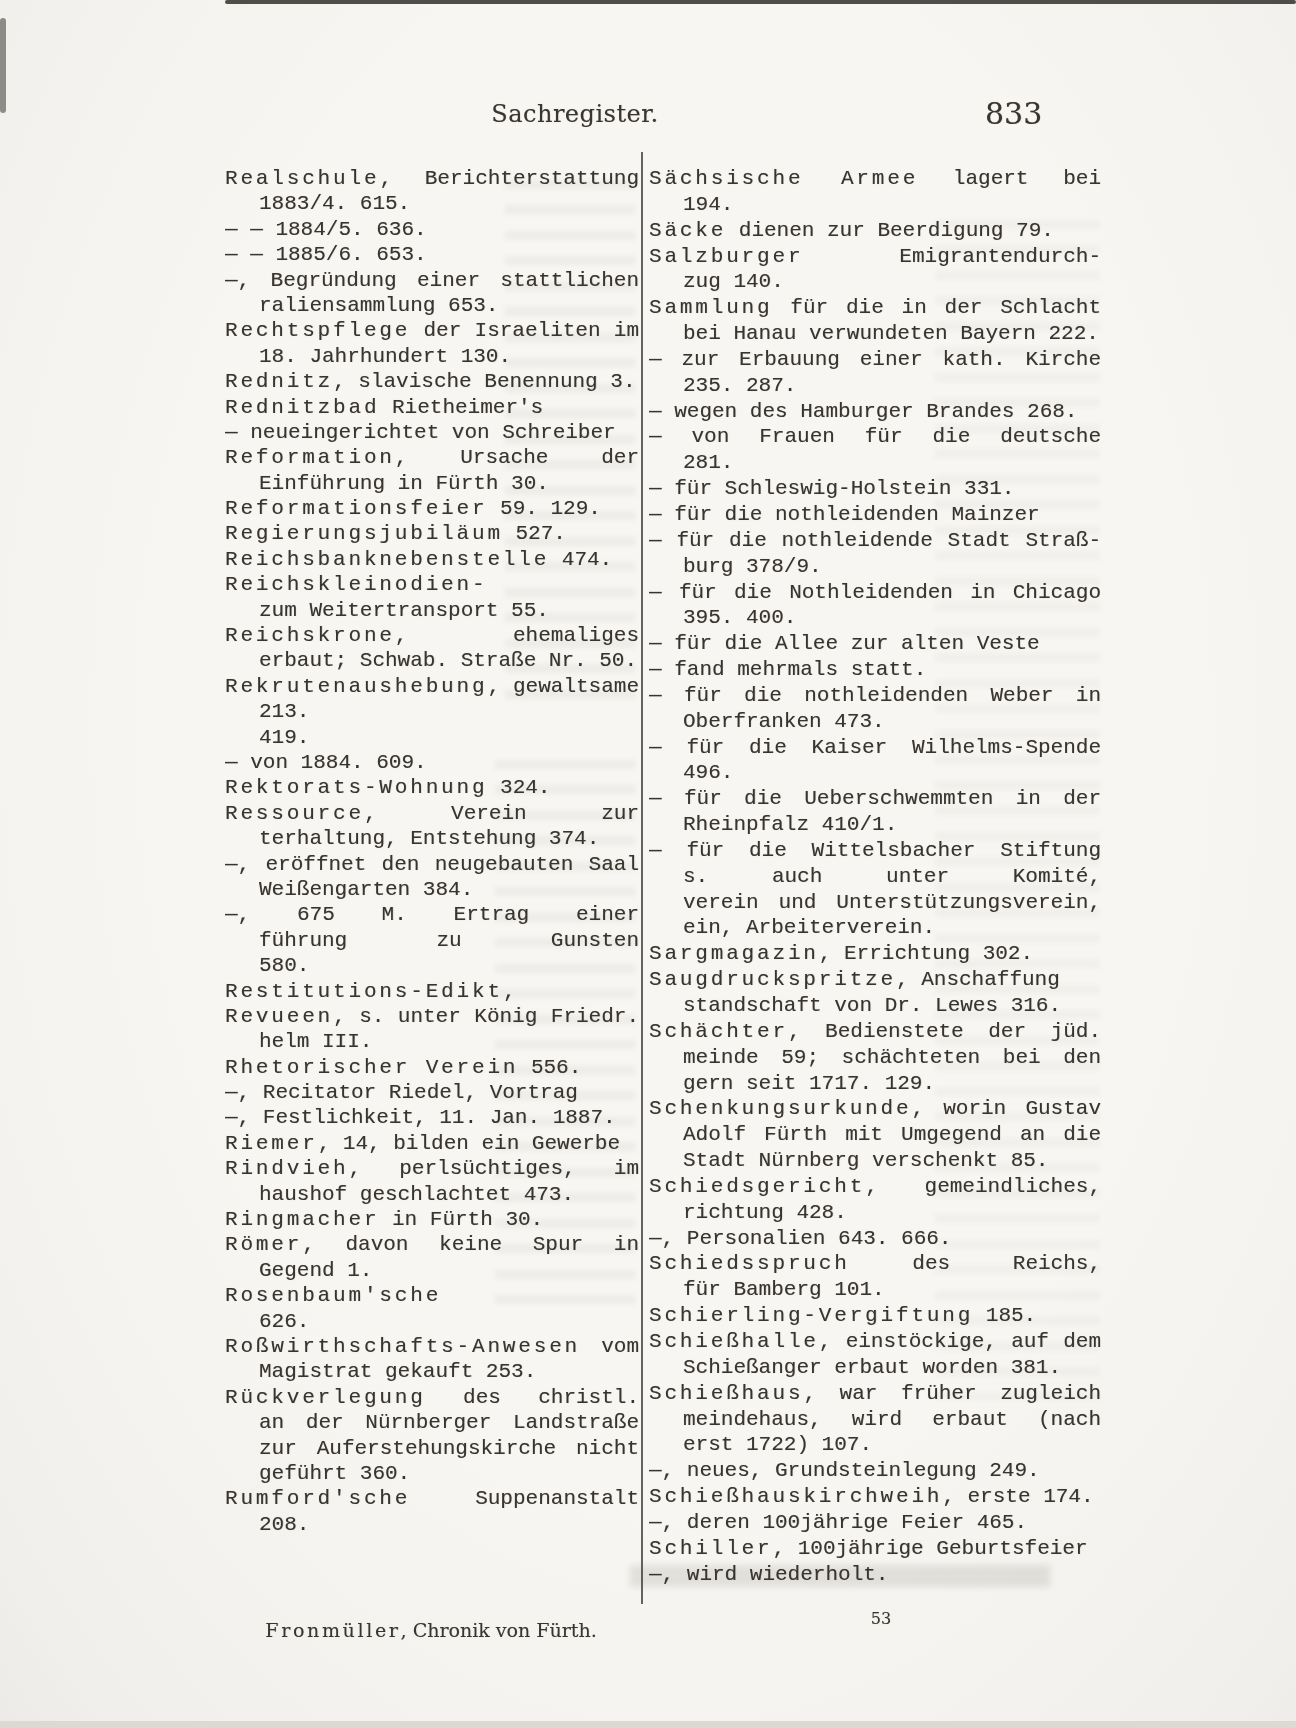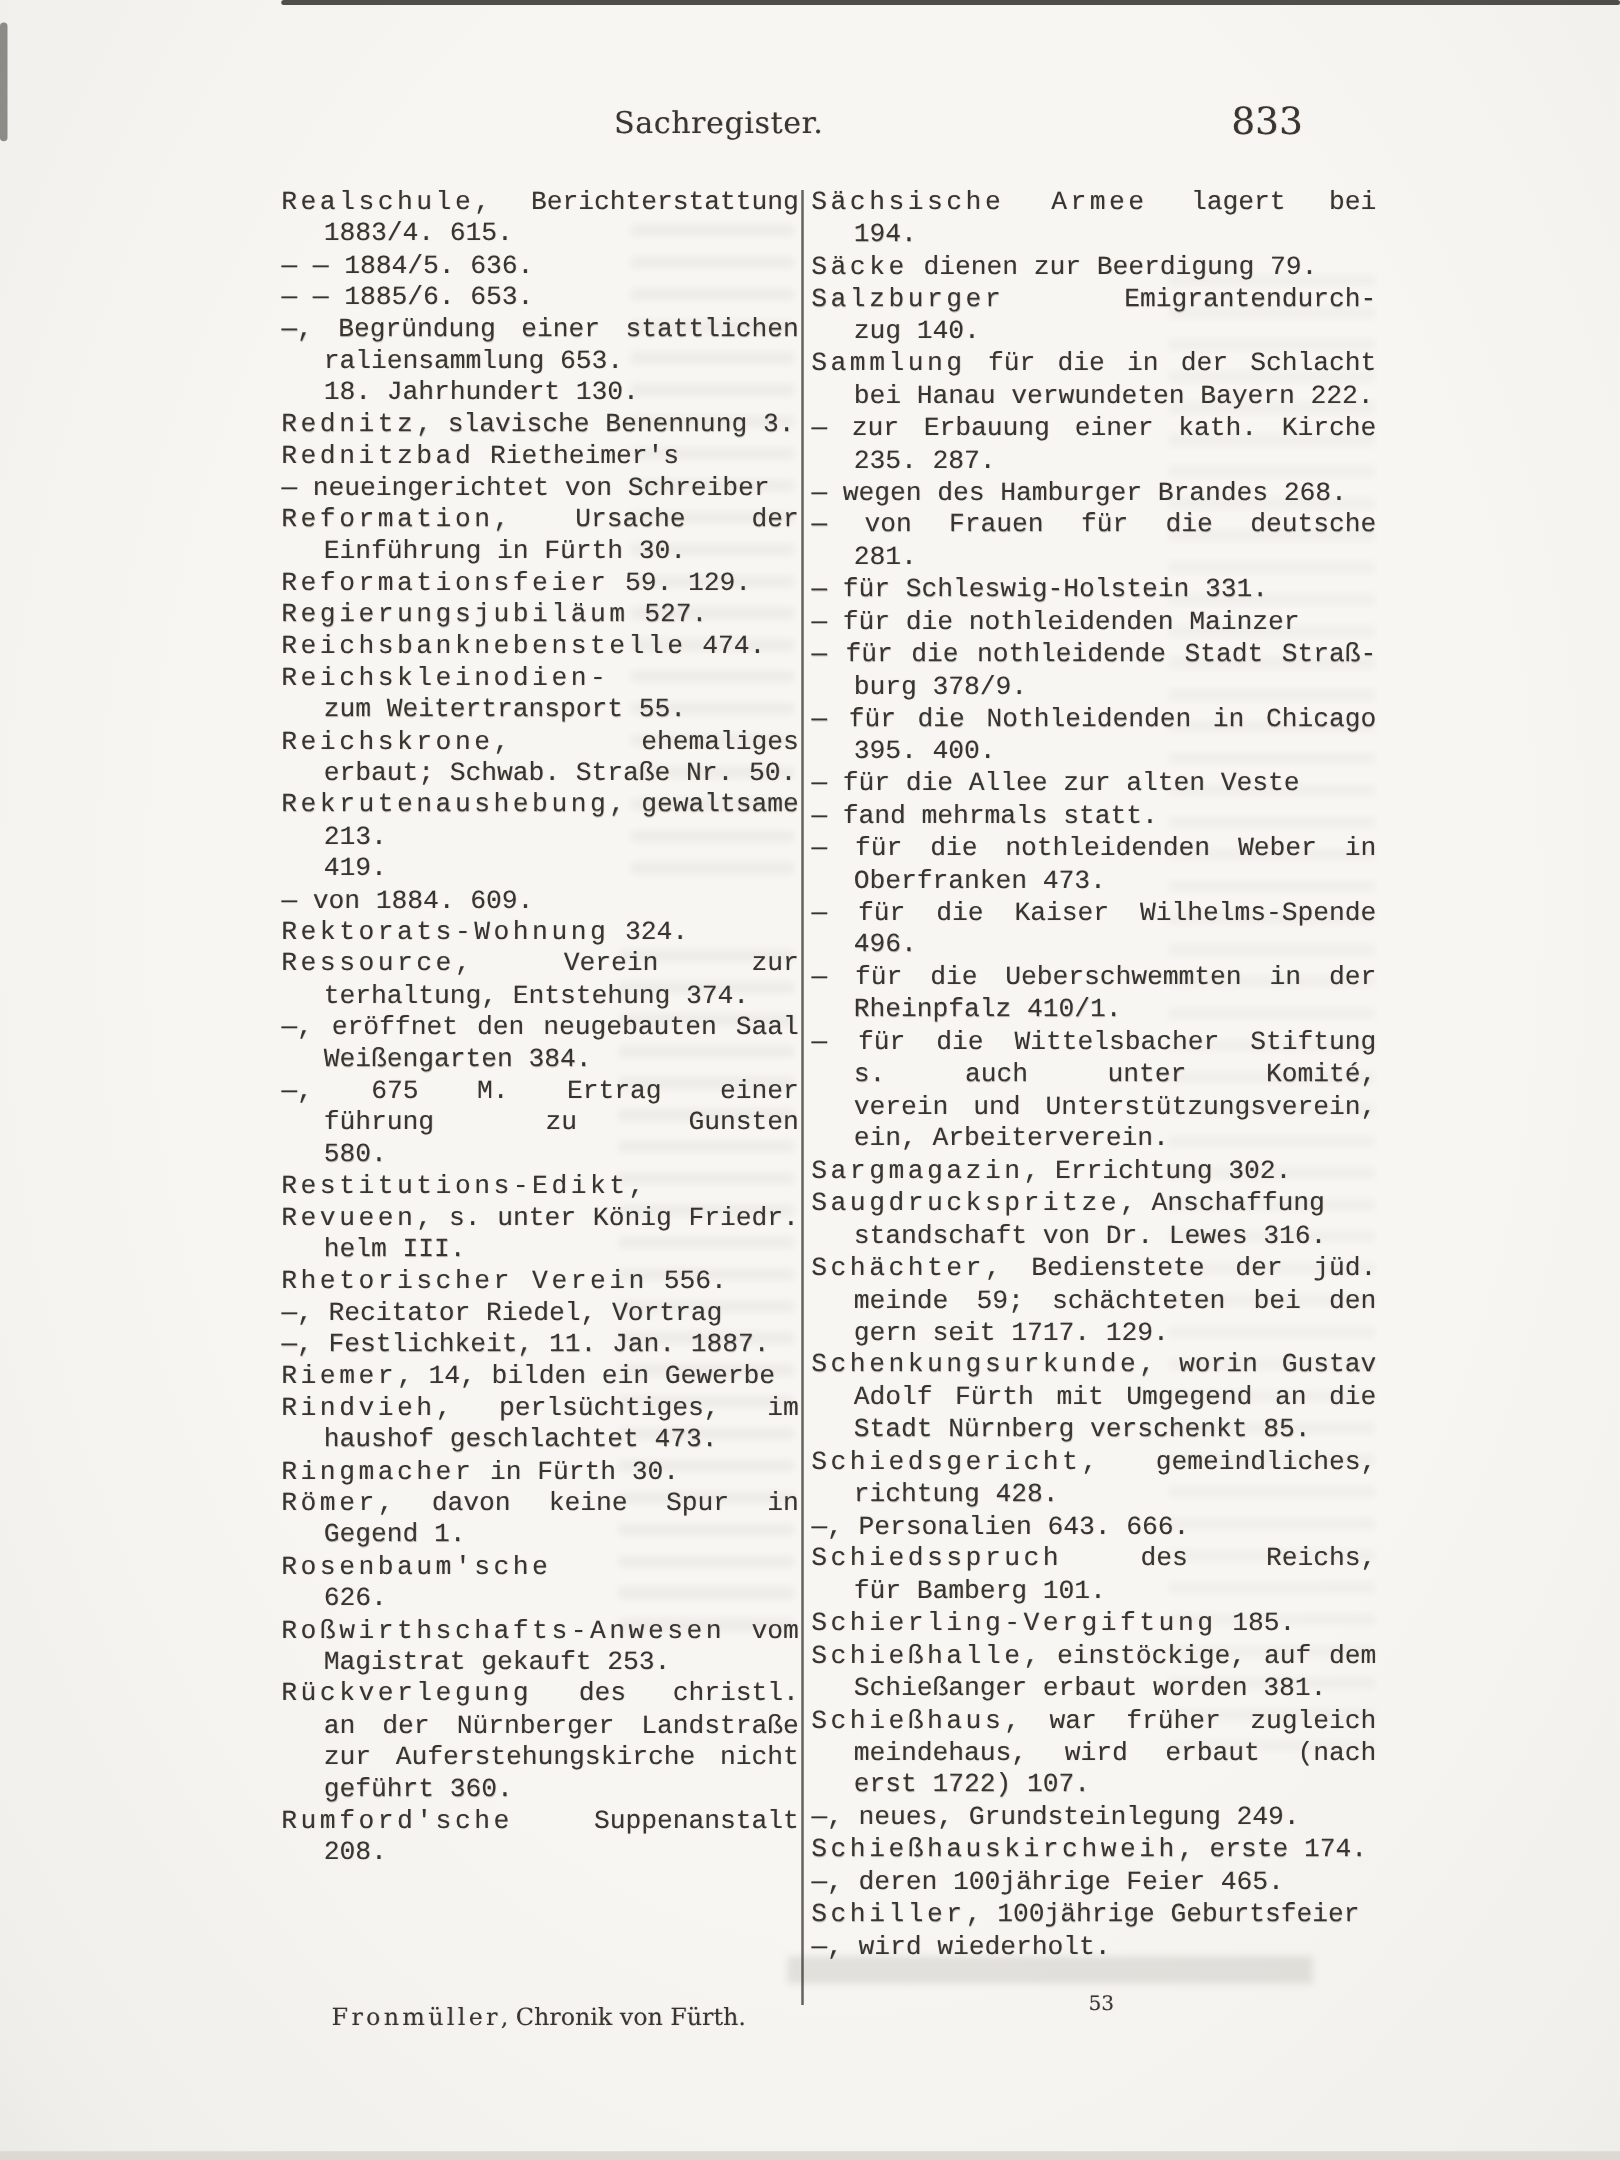--- a/index.html
+++ b/index.html
@@ -2,21 +2,21 @@
 <html><head>
 <meta charset="utf-8">
 <style>
   html,body{margin:0;padding:0;width:1296px;height:1728px;overflow:hidden;}
   body{font-family:"DejaVu Serif","Liberation Serif",serif;}
   #page{
     position:absolute;left:0;top:0;width:1296px;height:1728px;
     background:radial-gradient(ellipse at 52% 42%, #f7f6f3 55%, #f0efeb 92%, #ebeae6 100%);
     color:#393530;
   }
-  .txt{ text-shadow:0.3px 0.3px 0.7px rgba(70,64,55,0.40); }
+  .txt{ text-shadow:0.3px 0.3px 0.7px rgba(70,64,55,0.40);margin-top:16px; }
 
   
   #header-title{
     position:absolute;left:455px;top:84px;width:240px;text-align:center;
     font-size:24px;letter-spacing:0.5px;color:#3a362f;
   }
   #page-number{
     position:absolute;left:985px;top:80px;width:90px;
     font-size:30px;color:#3a362f;
   }
@@ -90,20 +90,21 @@
         <div class="line">— — 1884/5. 636.</div>
       </div>
       <div class="entry">
         <div class="line">— — 1885/6. 653.</div>
       </div>
       <div class="entry">
         <div class="line j">—, Begründung einer stattlichen Natu-</div>
         <div class="line cont">raliensammlung 653.</div>
       </div>
       <div class="entry">
+        <div class="line j"><span class="head">Rechtspflege</span> der Israeliten im</div>
         <div class="line cont">18. Jahrhundert 130.</div>
       </div>
       <div class="entry">
         <div class="line"><span class="head">Rednitz</span>, slavische Benennung 3.</div>
       </div>
       <div class="entry">
         <div class="line"><span class="head">Rednitzbad</span> Rietheimer's eröffnet 275.</div>
       </div>
       <div class="entry">
         <div class="line">— neueingerichtet von Schreiber 388.</div>

